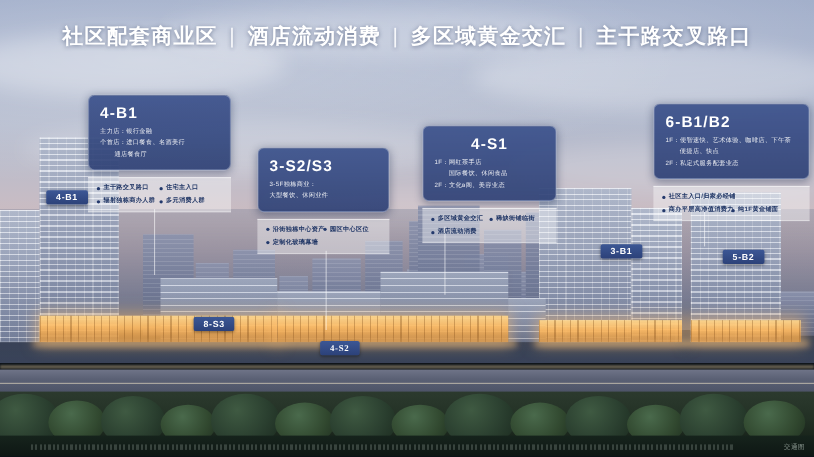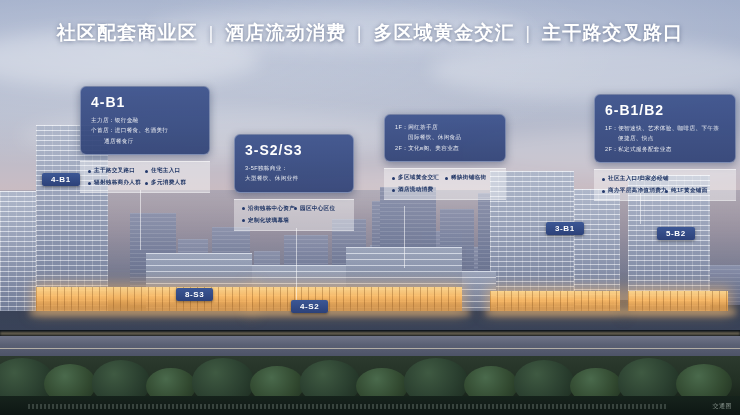--- a/index.html
+++ b/index.html
@@ -300,20 +300,21 @@
     </div>
     <div class="bullets">
       <div class="bi half">沿街独栋中心资产</div>
       <div class="bi half">园区中心区位</div>
       <div class="bi full">定制化玻璃幕墙</div>
     </div>
   </div>
 
   <div class="callout" style="left:384px;top:114px;width:122px;">
     <div class="card">
+      <h3 class="center">4-S1</h3>
       <div class="lines">
         <div>1F：网红茶手店</div>
         <div class="indent">国际餐饮、休闲食品</div>
         <div>2F：文化в阁、美容业态</div>
       </div>
     </div>
     <div class="bullets">
       <div class="bi half">多区域黄金交汇</div>
       <div class="bi half">稀缺街铺临街</div>
       <div class="bi full">酒店流动消费</div>
@@ -331,17 +332,17 @@
     </div>
     <div class="bullets">
       <div class="bi full">社区主入口/归家必经铺</div>
       <div class="bi half">商办平层高净值消费力</div>
       <div class="bi half">纯1F黄金铺面</div>
     </div>
   </div>
 
   <div class="tag" style="left:42px;top:173px;">4-B1</div>
   <div class="tag" style="left:176px;top:288px;">8-S3</div>
-  <div class="tag" style="left:291px;top:300px;">4-S2</div>
+  <div class="tag" style="left:291px;top:310px;font-family:Liberation Serif, serif;">4-S2</div>
   <div class="tag" style="left:546px;top:222px;">3-B1</div>
   <div class="tag" style="left:657px;top:227px;text-align:center;">5-B2</div>
 
 </div>
 
 </body></html>

